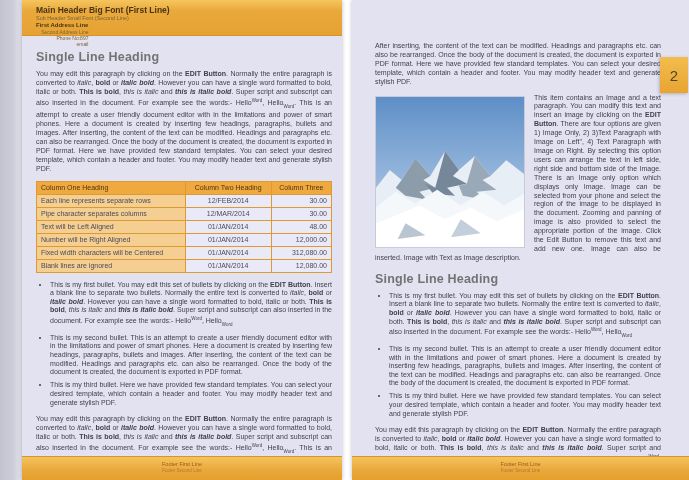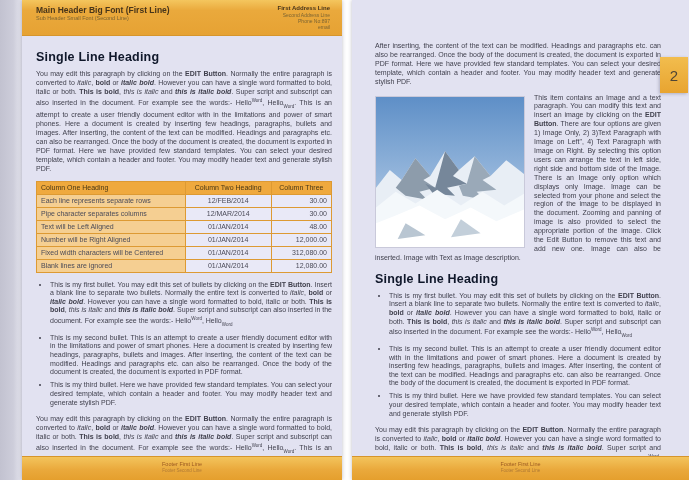--- a/index.html
+++ b/index.html
@@ -18,33 +18,33 @@
     box-shadow:0 0 4px rgba(60,60,90,.35);
   }
   .page-left{left:22px;width:320px;}
   .page-right{left:352px;width:337px;}
 
   
   .doc-header{
     height:36px;background:linear-gradient(180deg,#f4c65e 0%,#eaa93c 30%,#e6a233 100%);
     border-bottom:1px solid #d6952c;
     display:flex;justify-content:space-between;align-items:flex-start;
-    padding:5px 12px 0 14px;box-sizing:border-box;
+    padding:5px 12px 0 14px;box-sizing:border-box;flex-direction:column;
   }
   .hdr-title{font-size:8.5px;font-weight:bold;color:#47351a;line-height:10px;}
   .hdr-sub{font-size:5.5px;color:#7c6432;line-height:7px;}
   .hdr-address{text-align:right;color:#47351a;}
   .addr-0{font-size:6px;font-weight:bold;line-height:7px;}
   .addr-sm{font-size:5px;color:#7c6432;line-height:6px;}
 
   .page-body{padding:6px 10px 0 14px;}
   .page-right .page-body{padding:42px 28px 0 23px;}
 
   h1.doc-heading{
-    font-size:12.5px;font-weight:bold;color:#0f172a;
+    font-size:12.5px;font-weight:bold;color:#737373;
     margin:8px 0 6px 0;letter-spacing:.2px;
   }
   .page-right h1.doc-heading{margin-top:9px;}
 
   p.doc-para{
     font-size:7px;line-height:8.9px;text-align:justify;margin:0 0 7px 0;color:#3f3f4c;
   }
   .rt-b{font-weight:bold;}
   .rt-i{font-style:italic;}
   .rt-bi{font-weight:bold;font-style:italic;}

